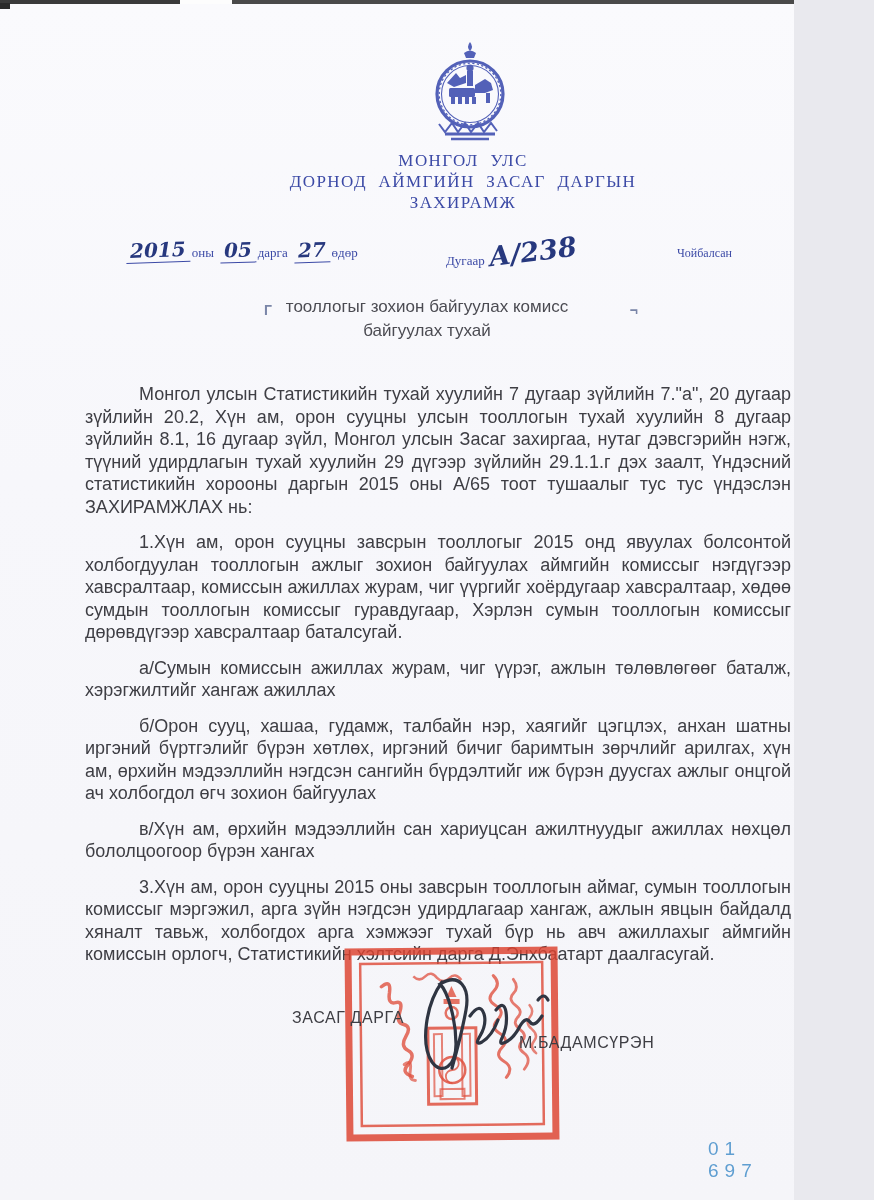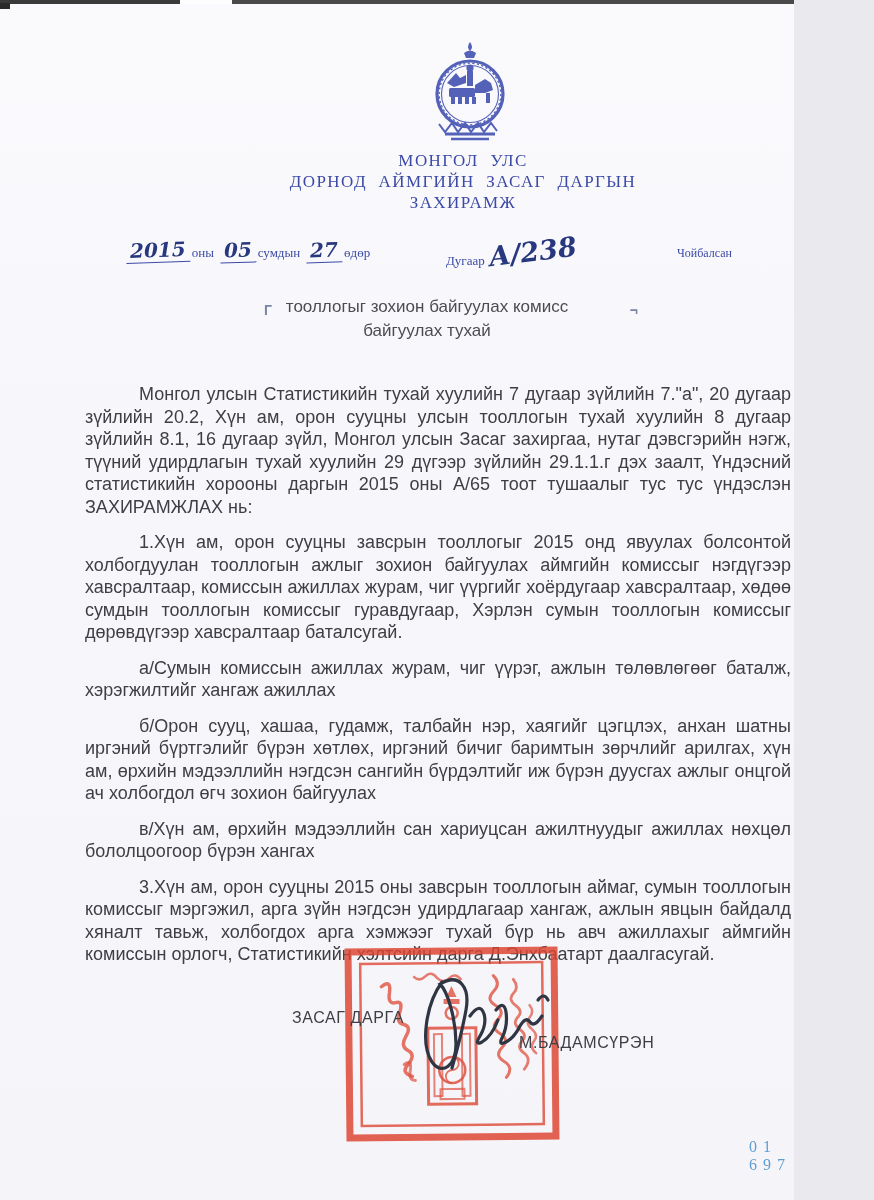--- a/index.html
+++ b/index.html
@@ -44,22 +44,22 @@
             font-size:18px;line-height:22.5px;text-align:justify;color:#3e3e44;}
   .bodytext p{margin:0 0 13px 0;text-indent:54px;}
 
   
   .stamp{position:absolute;left:344px;top:946px;width:216px;height:196px;transform:rotate(-0.6deg);opacity:0.92;}
   .signature{position:absolute;left:412px;top:970px;width:165px;height:118px;}
   .sig-role{position:absolute;left:292px;top:1009px;font-size:16px;letter-spacing:0.6px;color:#3e3e44;}
   .sig-name{position:absolute;left:519px;top:1009px;font-size:16px;letter-spacing:0.6px;color:#3e3e44;margin-top:25px;}
 
   
-  .regnum{position:absolute;left:708px;top:1138px;font-family:Liberation Serif, serif;
-          font-size:16px;color:#4f95cd;letter-spacing:6px;opacity:0.9;margin-left:41px;}
+  .regnum{position:absolute;left:708px;top:1138px;font-family:Liberation Sans, sans-serif;
+          font-size:19px;color:#4f95cd;letter-spacing:6px;opacity:0.9;}
 </style>
 </head>
 <body>
 
 <div class="paper">
 
   <div class="scan-top"></div>
   <div class="scan-mark-left"></div>
 
   <svg class="emblem" viewBox="0 0 86 100">
@@ -89,21 +89,21 @@
     </g>
   </svg>
 
   <div class="hdr">
     <div>МОНГОЛ УЛС</div>
     <div>ДОРНОД АЙМГИЙН ЗАСАГ ДАРГЫН</div>
     <div>ЗАХИРАМЖ</div>
   </div>
 
   <div class="dl-left">
-    <span class="hand u">2015</span><span class="dl-lbl">оны</span><span class="hand u">05</span><span class="dl-lbl">сумдын</span><span class="hand u">27</span><span class="dl-lbl">өдөр</span>
+    <span class="hand u">2015</span><span class="dl-lbl">оны</span><span class="hand u">05</span><span class="dl-lbl">дарга</span><span class="hand u">27</span><span class="dl-lbl">өдөр</span>
   </div>
   <div class="docnum">
     <span>Дугаар</span><span class="hand">А/238</span>
   </div>
   <div class="place">Чойбалсан</div>
 
   <div class="title">
     <span class="brk l">Г</span>
     <span class="brk r">¬</span>
     <div>тооллогыг зохион байгуулах комисс</div>

